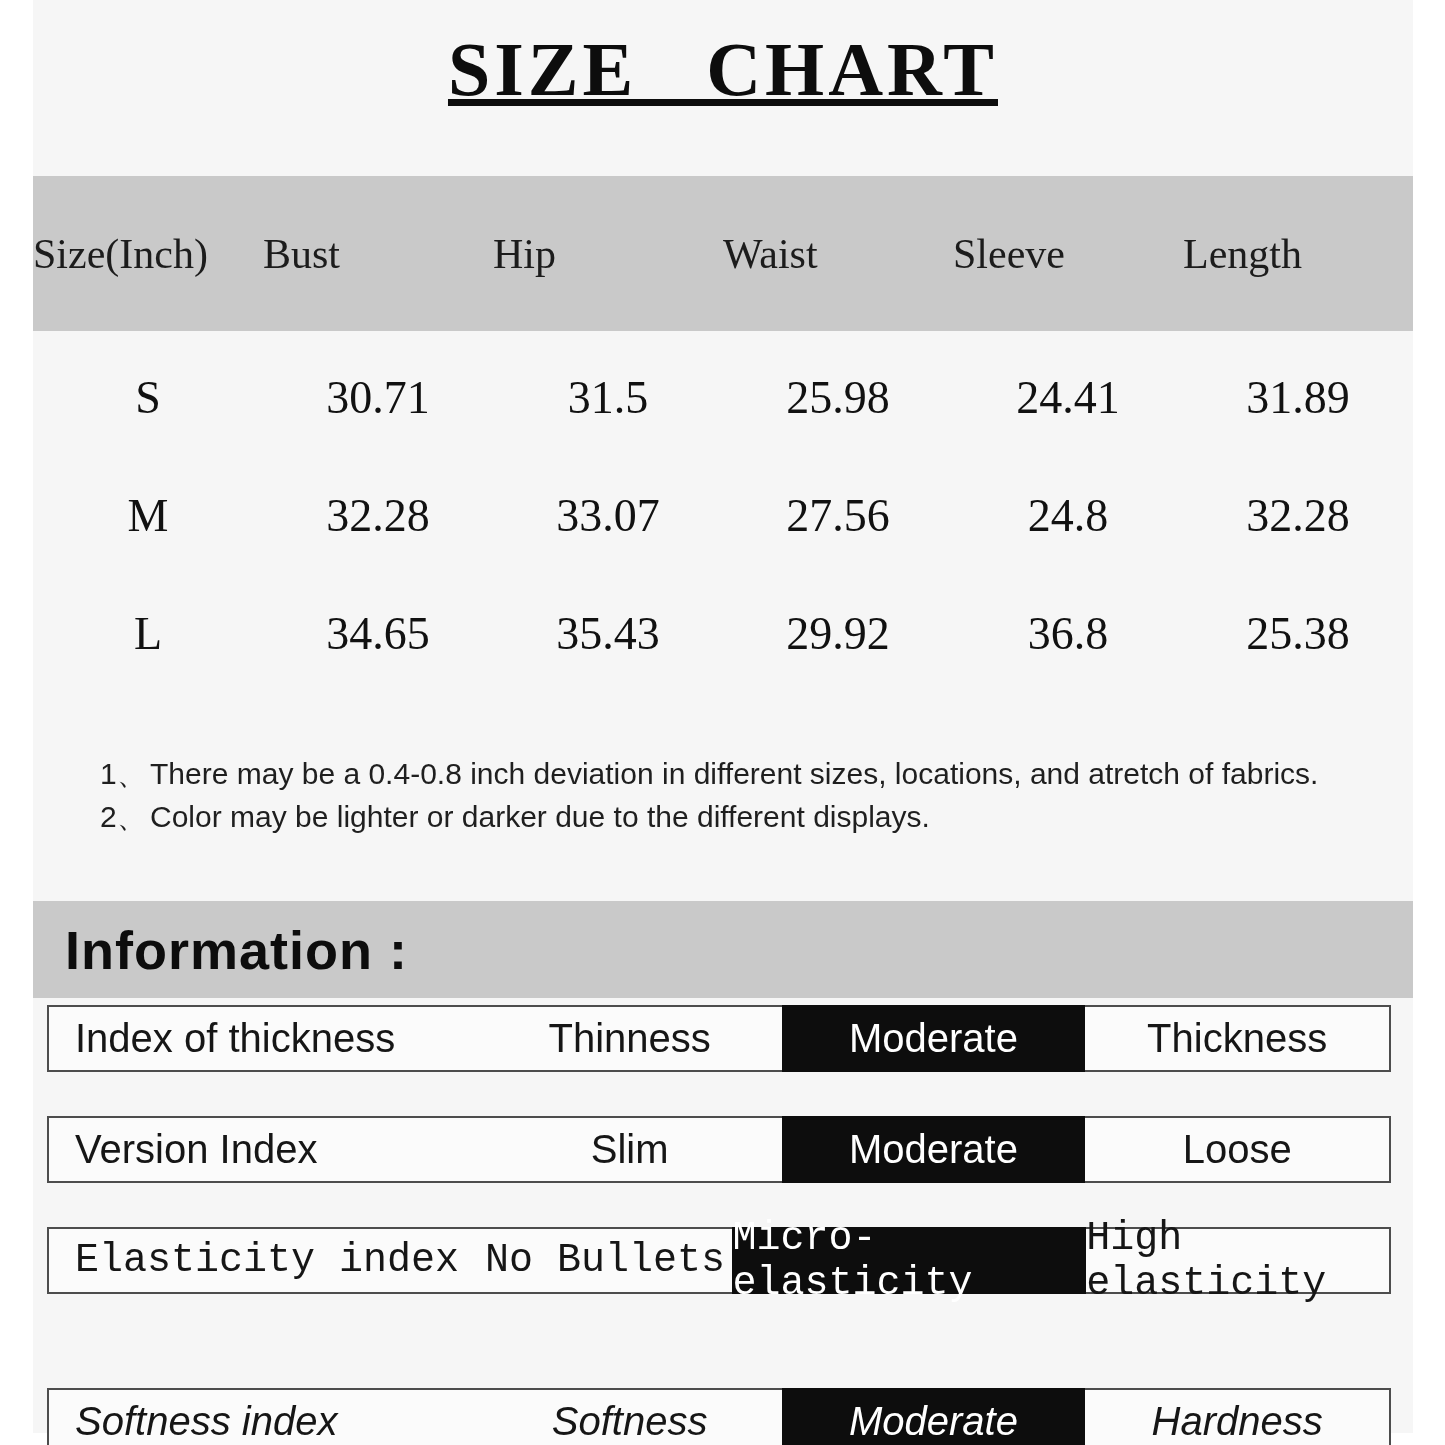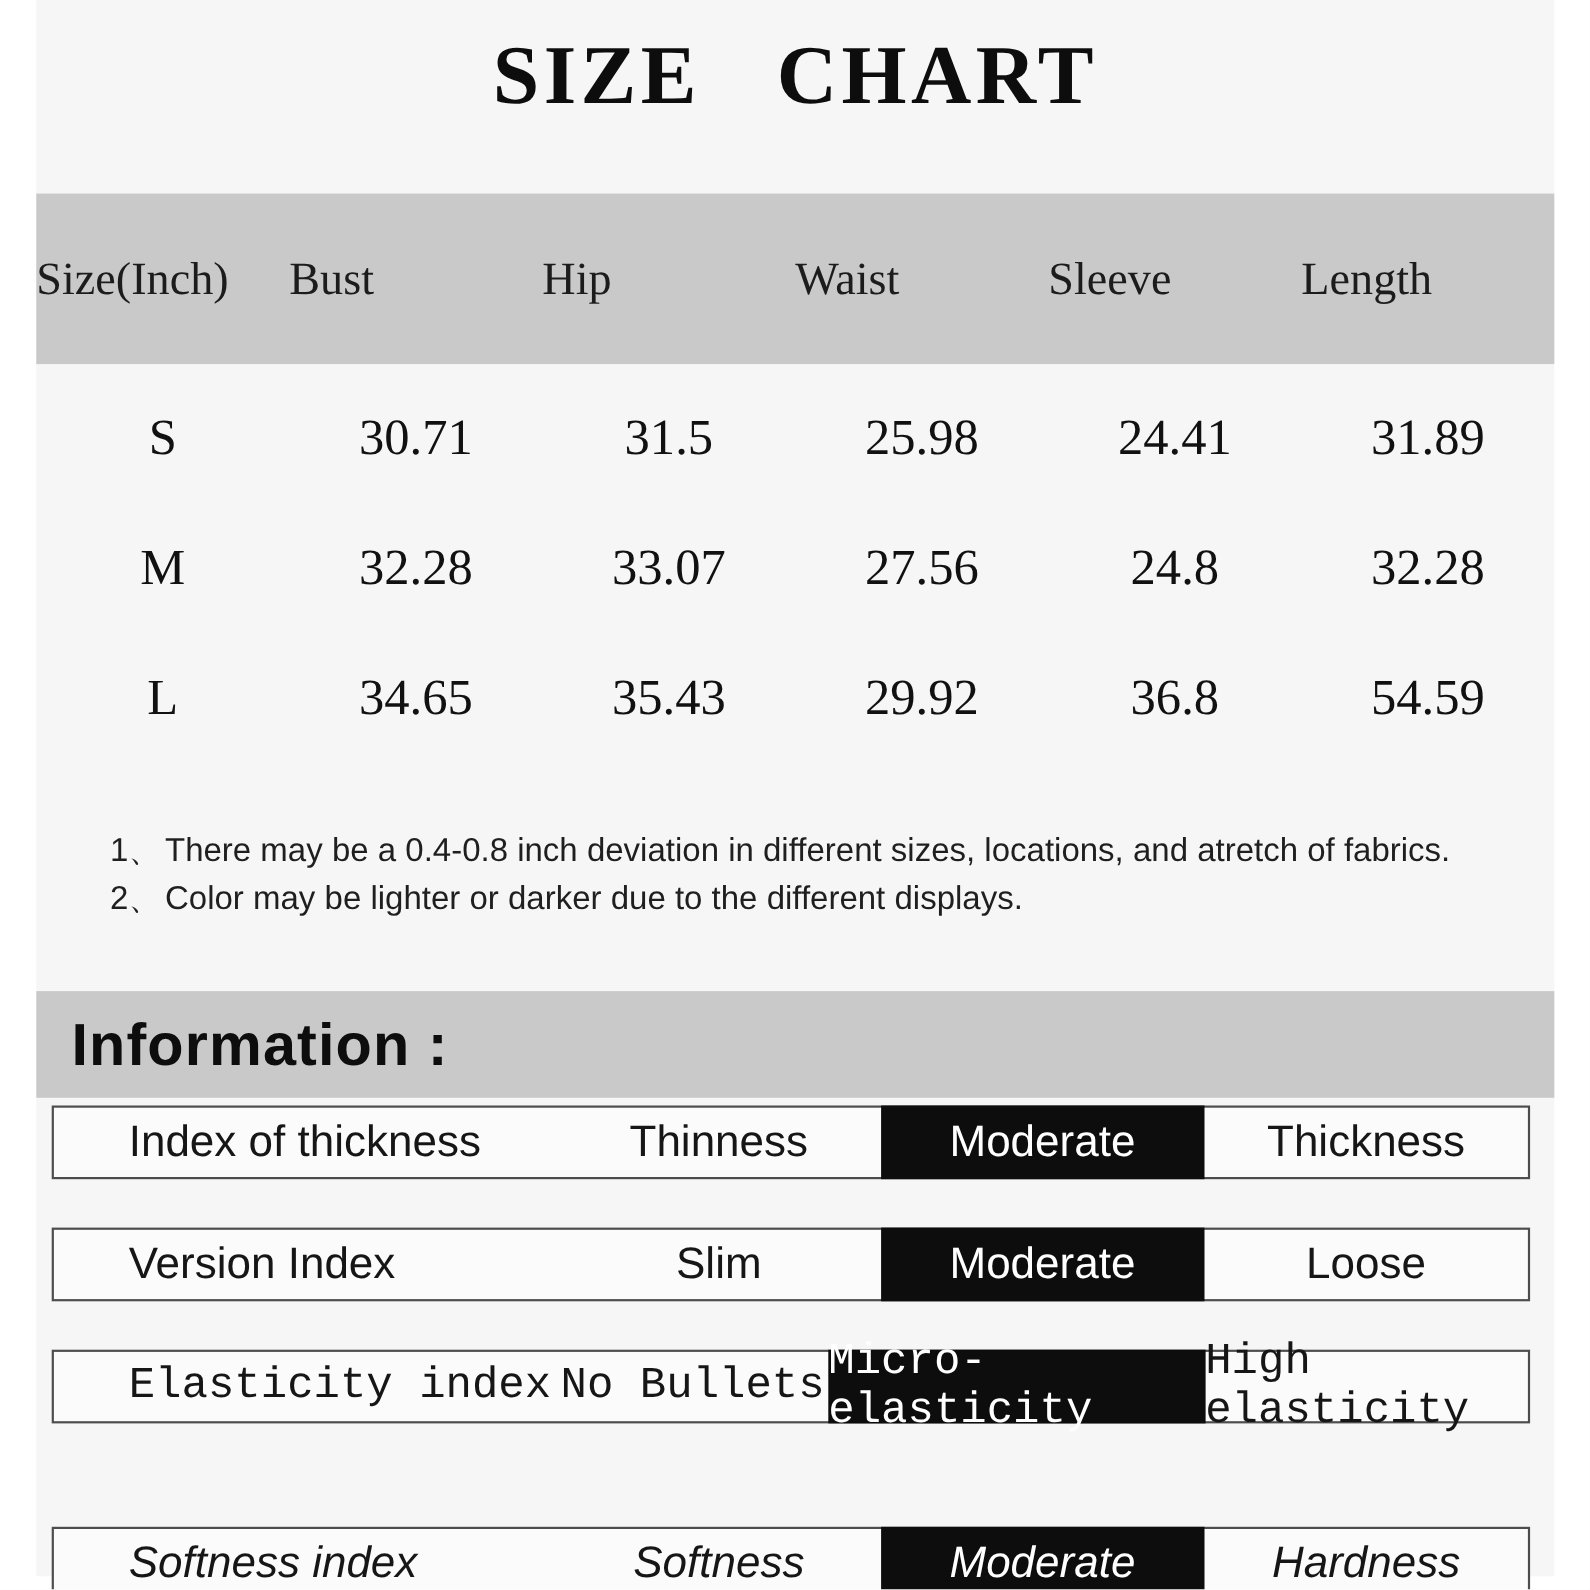--- a/index.html
+++ b/index.html
@@ -9,21 +9,21 @@
     font-family:"Liberation Sans",sans-serif;color:var(--text,#1a1a1a);
   }
   .panel{
     position:absolute;left:33px;top:0;width:1380px;height:1433px;
     background:var(--panel-bg,#f6f6f6);
   }
   .title{
     position:absolute;top:28px;left:0;width:100%;margin:0;
     text-align:center;line-height:1.1;
     font-family:"Liberation Serif",serif;font-weight:700;font-size:76px;
-    letter-spacing:4px;word-spacing:46px;color:#0d0d0d;
+    letter-spacing:4px;word-spacing:46px;color:#0d0d0d;text-decoration:underline;
   }
   .thead{
     position:absolute;top:176px;left:0;width:100%;height:155px;
     background:var(--band-gray,#c9c9c9);
     display:grid;grid-template-columns:repeat(6,1fr);align-items:center;
     font-family:"Liberation Serif",serif;font-size:42px;color:#1c1c1c;
   }
   .tbody{
     position:absolute;top:338px;left:0;width:100%;
     font-family:"Liberation Serif",serif;font-size:46px;color:#111;
@@ -45,21 +45,21 @@
   }
   .info-heading{
     padding-left:32px;font-weight:700;font-size:54px;color:#0d0d0d;
     letter-spacing:1px;
   }
   .info-row{
     position:absolute;left:14px;width:1344px;height:67px;
     box-sizing:border-box;border:2px solid var(--box-border,#4d4d4d);
     background:var(--box-bg,#fbfbfb);
     display:flex;align-items:stretch;
-    font-size:40px;color:#161616;padding-left:42px;
+    font-size:40px;color:#161616;
   }
   .info-row.r1{top:1005px;}
   .info-row.r2{top:1116px;}
   .info-row.r3{top:1227px;font-family:Liberation Mono, monospace;}
   .info-row.r4{top:1388px;font-style:italic;}
   .cell{display:flex;align-items:center;justify-content:center;box-sizing:border-box;}
   .cell.label{width:32%;justify-content:flex-start;padding-left:26px;}
   .cell.opt{width:22.667%;}
   .cell.active{
     background:var(--active-bg,#0d0d0d);color:var(--active-text,#ffffff);
@@ -102,21 +102,21 @@
         <div class="td">27.56</div>
         <div class="td">24.8</div>
         <div class="td">32.28</div>
       </div>
       <div class="tr">
         <div class="td">L</div>
         <div class="td">34.65</div>
         <div class="td">35.43</div>
         <div class="td">29.92</div>
         <div class="td">36.8</div>
-        <div class="td">54.59</div>
+        <div class="td">25.38</div>
       </div>
     </div>
 
     <div class="notes">
       <div class="note">
         <span class="note-num">1、</span>
         <span class="note-text">There may be a 0.4-0.8 inch deviation in different sizes, locations, and atretch of fabrics.</span>
       </div>
       <div class="note">
         <span class="note-num">2、</span>

